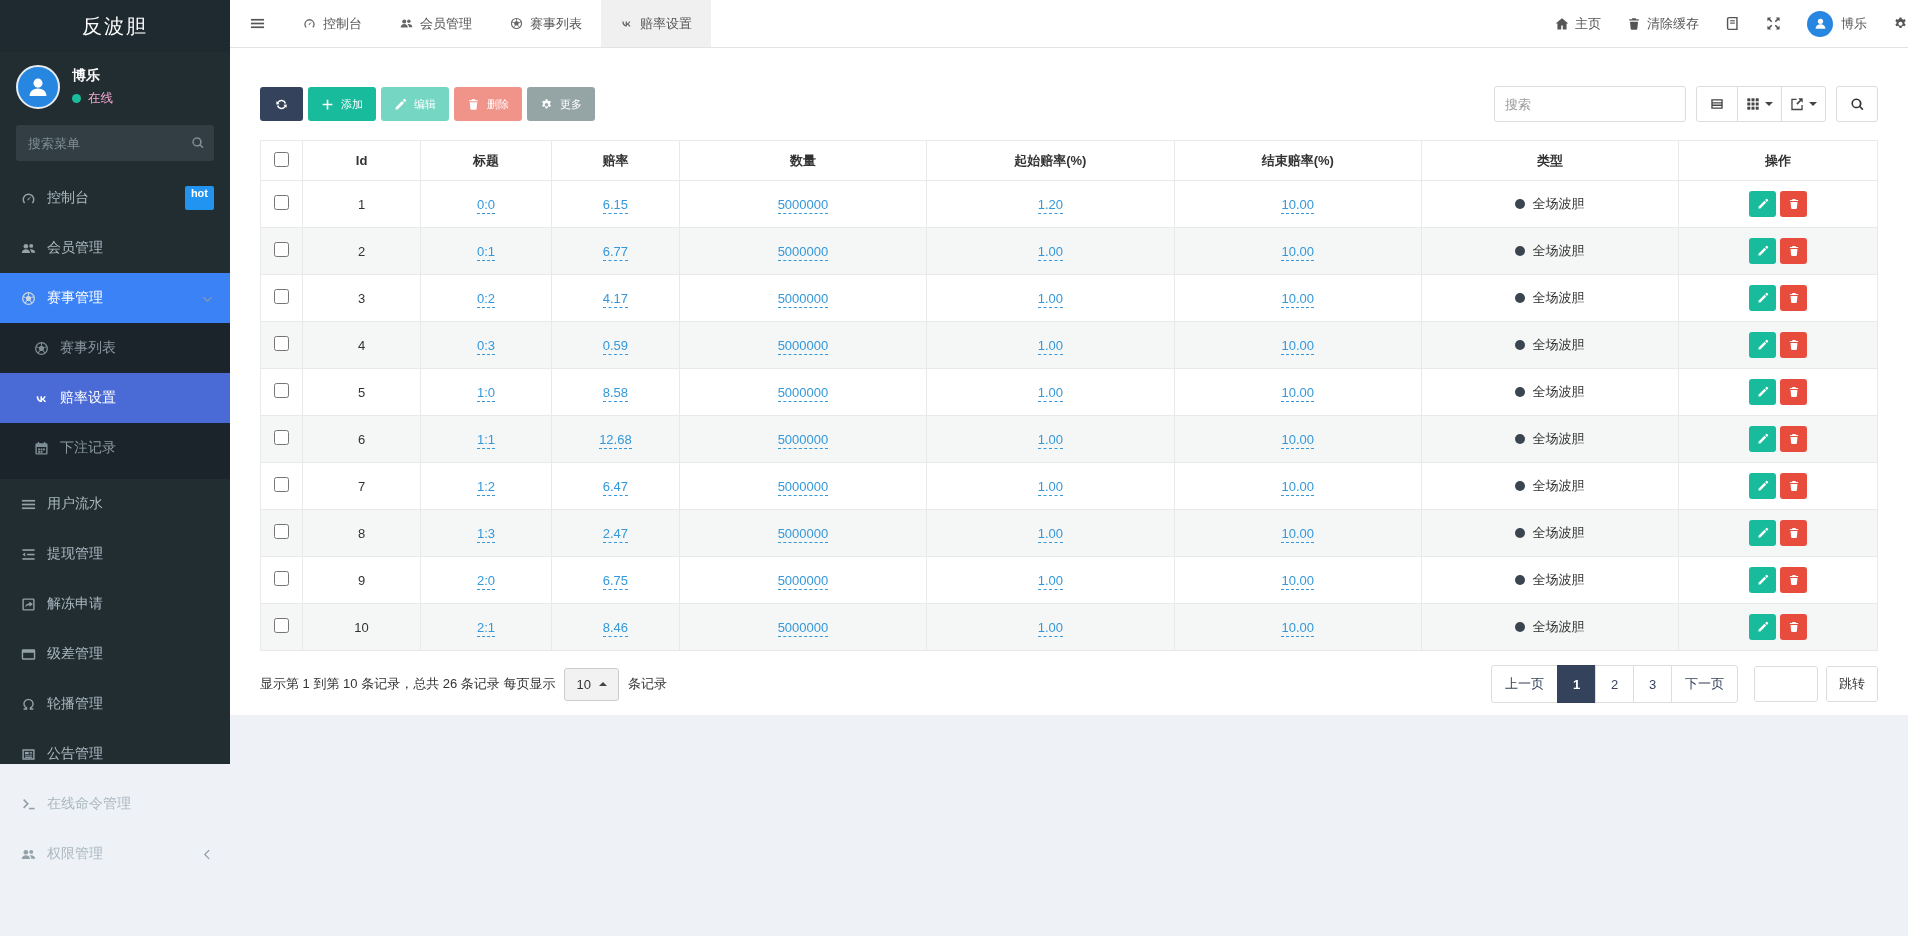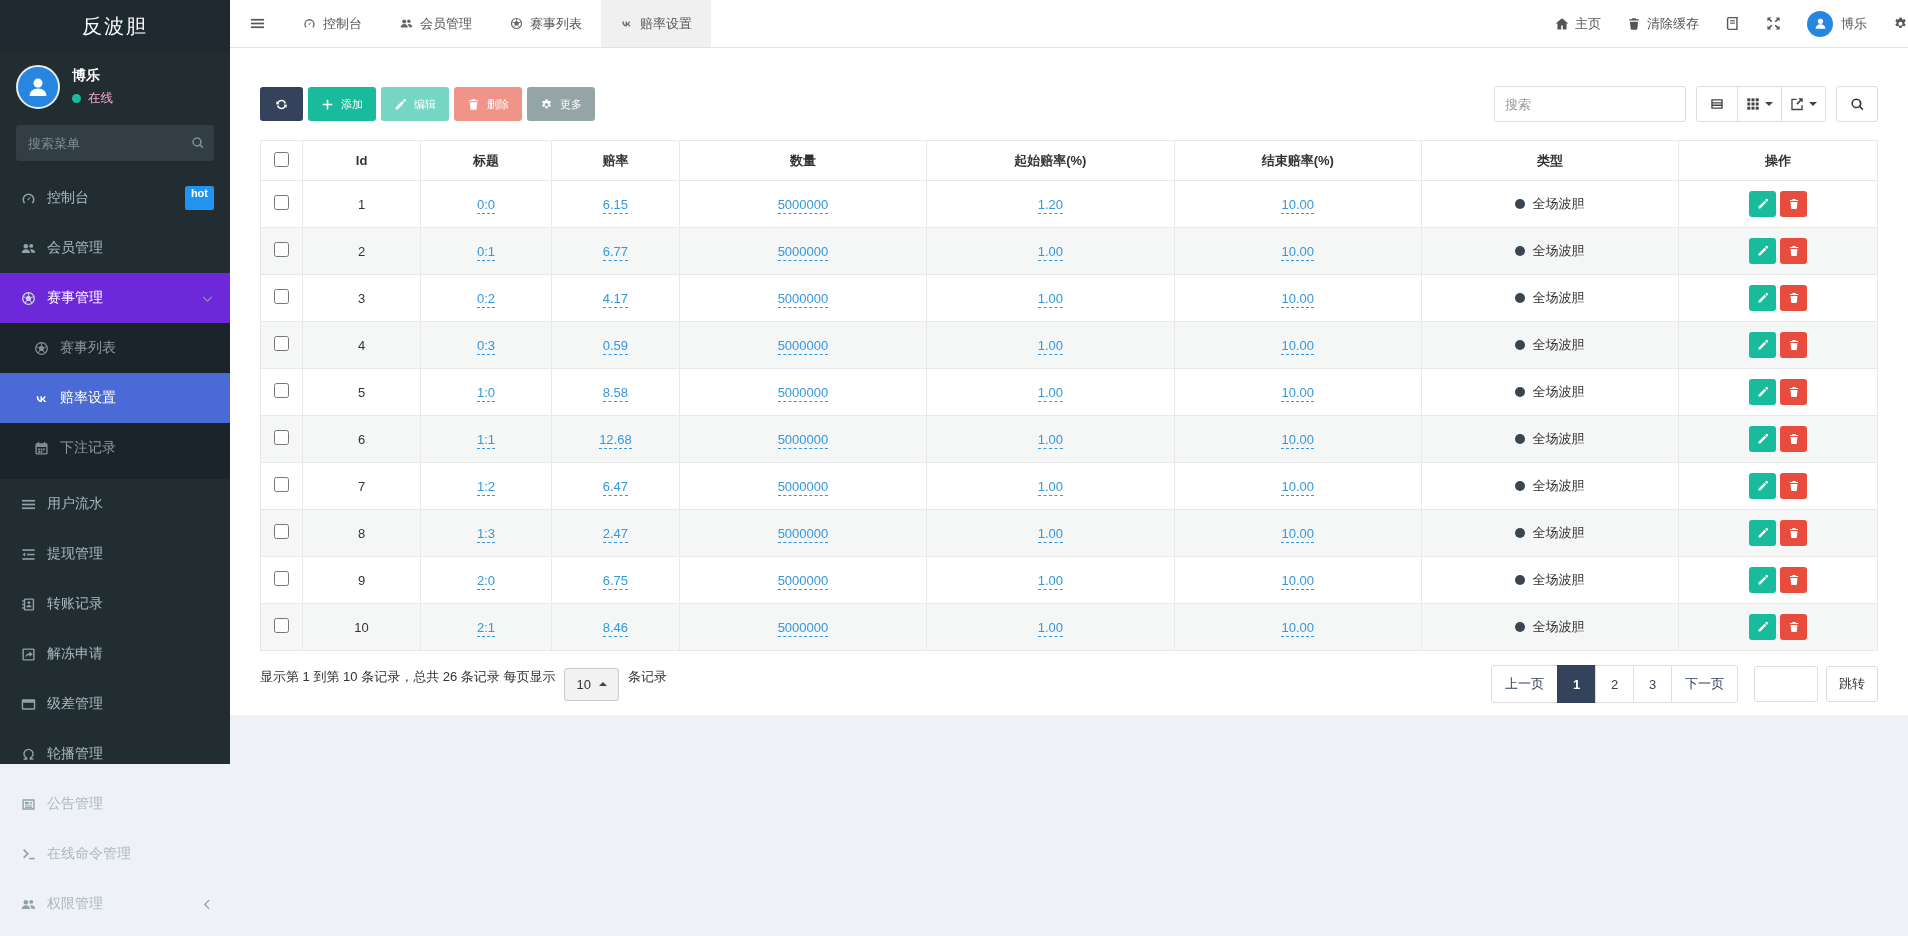--- a/index.html
+++ b/index.html
@@ -17,21 +17,21 @@
   .ustatus{font-size:12.5px;color:#f9a8d4;display:flex;align-items:center;gap:7px}
   .dot{width:9px;height:9px;border-radius:50%;background:#1abc9c}
   .menusearch{position:relative;margin:10px 16px 12px}
   .menusearch input{width:100%;height:36px;background:#323d44;border:none;border-radius:3px;color:#ccc;padding:0 38px 0 12px;font-size:13px;outline:none}
   .menusearch input::placeholder{color:#7f8e96}
   .menusearch .sic{position:absolute;right:9px;top:11px;width:14px;height:14px;color:#7f8e96}
   .menu{list-style:none;font-size:14px}
   .mitem{height:50px;display:flex;align-items:center;gap:11px;padding:0 16px 0 21px;cursor:pointer;color:#aab8c0}
   .mitem .ic{width:15px;height:15px;flex-shrink:0;color:#93a1a9}
   .hot{margin-left:auto;background:#2193f0;color:#fff;font-size:11px;font-weight:bold;padding:1px 6px 11px;border-radius:2px}
-  .group-head{background:#6d28d9;color:#fff}
+  .group-head{background:#3b82f6;color:#fff}
   .group-head .ic{color:#cdd6da}
   .chev{margin-left:auto;width:13px;height:13px;color:#8a98a2;flex-shrink:0}
   .submenu{list-style:none;background:#1b242a;padding-bottom:6px}
   .submenu .mitem{padding-left:34px;color:#8a98a2}
   .submenu .mitem .ic{color:#7f8e96}
   .submenu .mitem.active{background:#4a6bd6;color:#fff}
   .submenu .mitem.active .ic{color:#fff}
 
   
   .main{flex:1;display:flex;flex-direction:column;min-width:0}
@@ -84,21 +84,21 @@
   a.edt{color:#3498db;text-decoration:none;border-bottom:1px dashed #3498db;padding-bottom:1px;cursor:pointer}
   .typedot{display:inline-block;width:10px;height:10px;border-radius:50%;background:#3a4550;margin-right:7px;vertical-align:-1px}
   .op{width:27px;height:26px;border:none;border-radius:3px;color:#fff;margin:0 2px;cursor:pointer;display:inline-flex;align-items:center;justify-content:center;vertical-align:middle}
   .op .ic{width:12px;height:12px}
   .op-edit{background:#18bc9c}
   .op-del{background:#e74c3c}
   input[type=checkbox]{width:15px;height:15px;cursor:pointer}
 
   
   .tfooter{display:flex;align-items:center;margin-top:14px;font-size:13px;color:#333}
-  .summary{display:flex;align-items:flex-start;gap:9px}
+  .summary{display:flex;align-items:center;gap:9px}
   .pagesize{height:33px;padding:0 11px;border:1px solid #ccc;background:#f2f2f2;border-radius:3px;display:inline-flex;align-items:center;gap:8px;font-size:13px;color:#333;cursor:pointer;font-family:inherit}
   .pagi{margin-left:auto;display:flex;align-items:center}
   .pagination{display:flex;list-style:none}
   .pagination li{min-width:39px;height:38px;border:1px solid #ddd;margin-left:-1px;display:flex;align-items:center;justify-content:center;padding:0 13px;color:#35425b;background:#fff;cursor:pointer;font-size:13px}
   .pagination li:first-child{border-radius:3px 0 0 3px;margin-left:0}
   .pagination li:last-child{border-radius:0 3px 3px 0}
   .pagination li.active{background:#35425b;border-color:#35425b;color:#fff;font-weight:bold}
   .jump-input{width:64px;height:36px;border:1px solid #ddd;border-radius:3px;margin-left:16px;padding:0 8px;font-size:13px;outline:none}
   .jump-btn{height:36px;padding:0 12px;margin-left:8px;border:1px solid #ddd;background:#fff;border-radius:3px;font-size:13px;color:#333;cursor:pointer;font-family:inherit}
 </style>
@@ -308,26 +308,20 @@
         <svg class="ic">
             <use href="#i-bars"></use>
           </svg>
         <span>用户流水</span>
       </li>
       <li class="mitem">
         <svg class="ic">
             <use href="#i-outdent"></use>
           </svg>
         <span>提现管理</span>
-      </li>
-      <li class="mitem">
-        <svg class="ic">
-            <use href="#i-addrbook"></use>
-          </svg>
-        <span>转账记录</span>
       </li>
       <li class="mitem">
         <svg class="ic">
             <use href="#i-share"></use>
           </svg>
         <span>解冻申请</span>
       </li>
       <li class="mitem">
         <svg class="ic">
             <use href="#i-window"></use>

